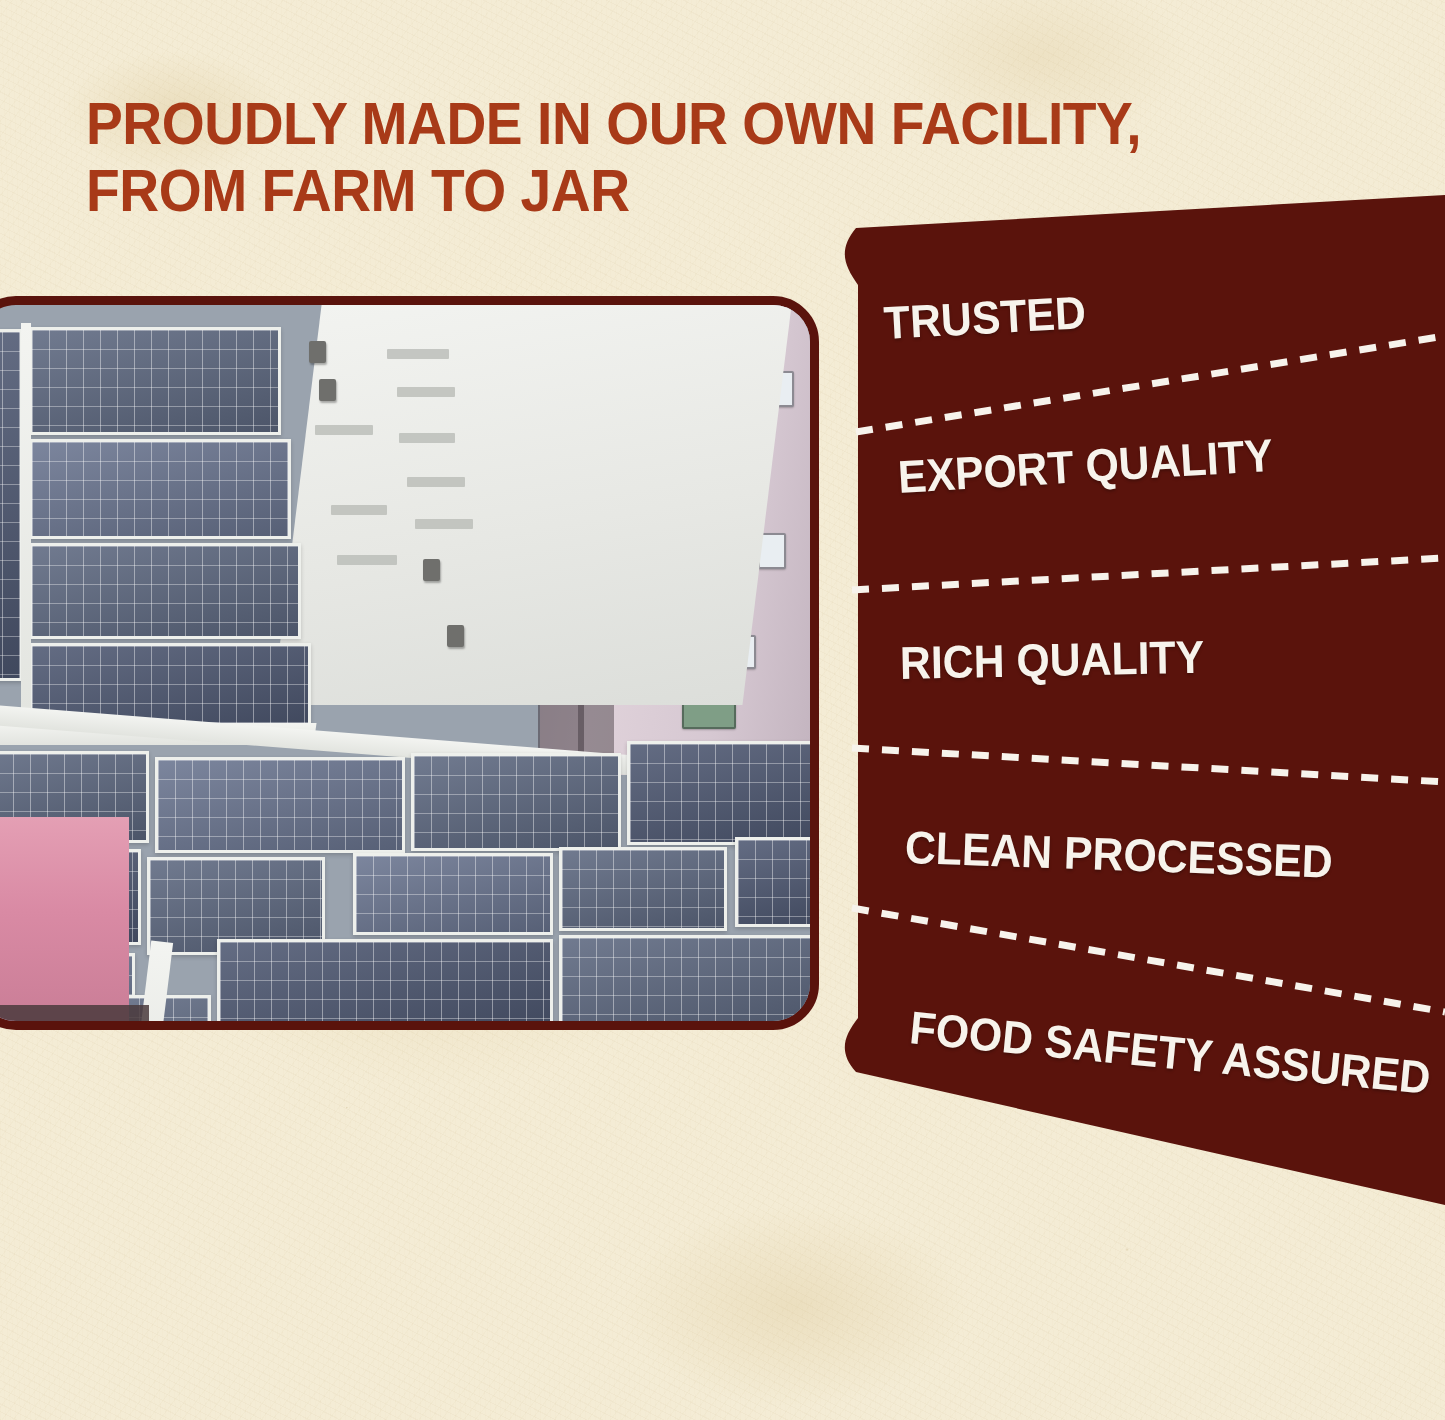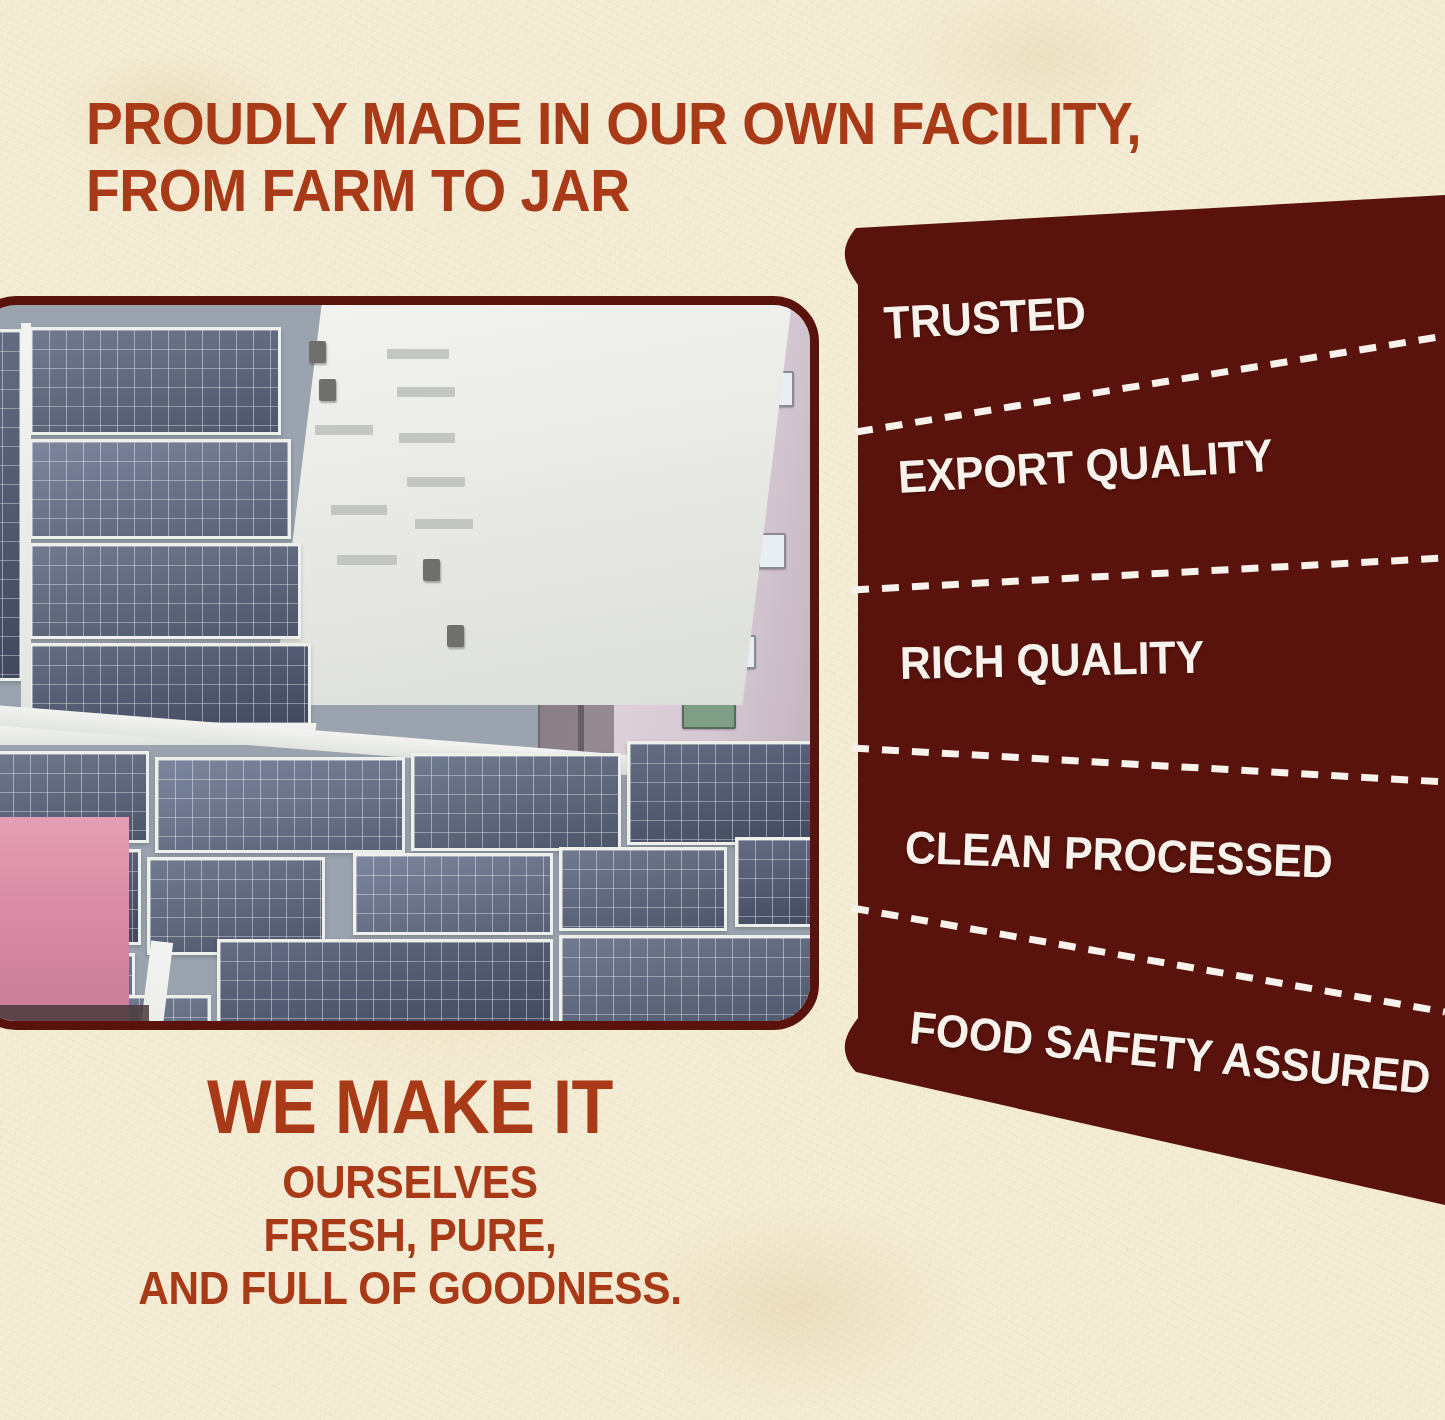--- a/index.html
+++ b/index.html
@@ -292,20 +292,14 @@
       </g>
     </svg>
   </div>
 
   <div class="feature f0">TRUSTED</div>
   <div class="feature f1">EXPORT QUALITY</div>
   <div class="feature f2">RICH  QUALITY</div>
   <div class="feature f3">CLEAN  PROCESSED</div>
   <div class="feature f4">FOOD SAFETY ASSURED</div>
 
-  <div class="bottom">
-    <span class="big">WE MAKE IT</span>
-    <span class="sm l1">OURSELVES</span>
-    <span class="sm">FRESH, PURE,</span>
-    <span class="sm">AND FULL OF GOODNESS.</span>
-  </div>
 
 </div>
 
 </body></html>

